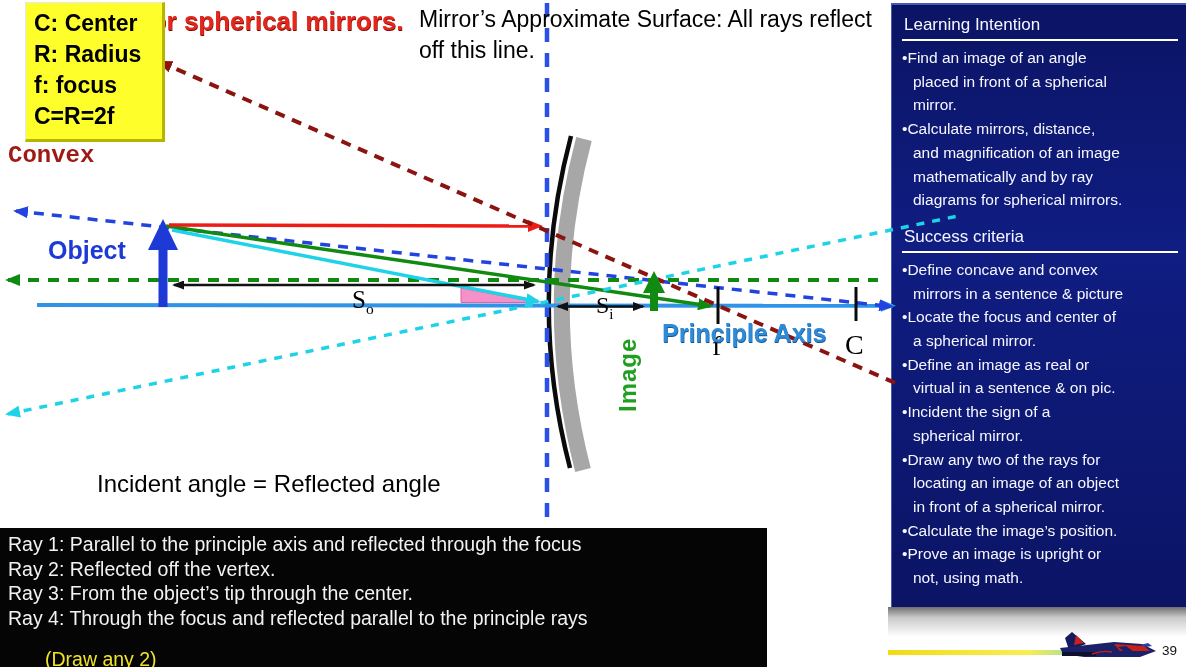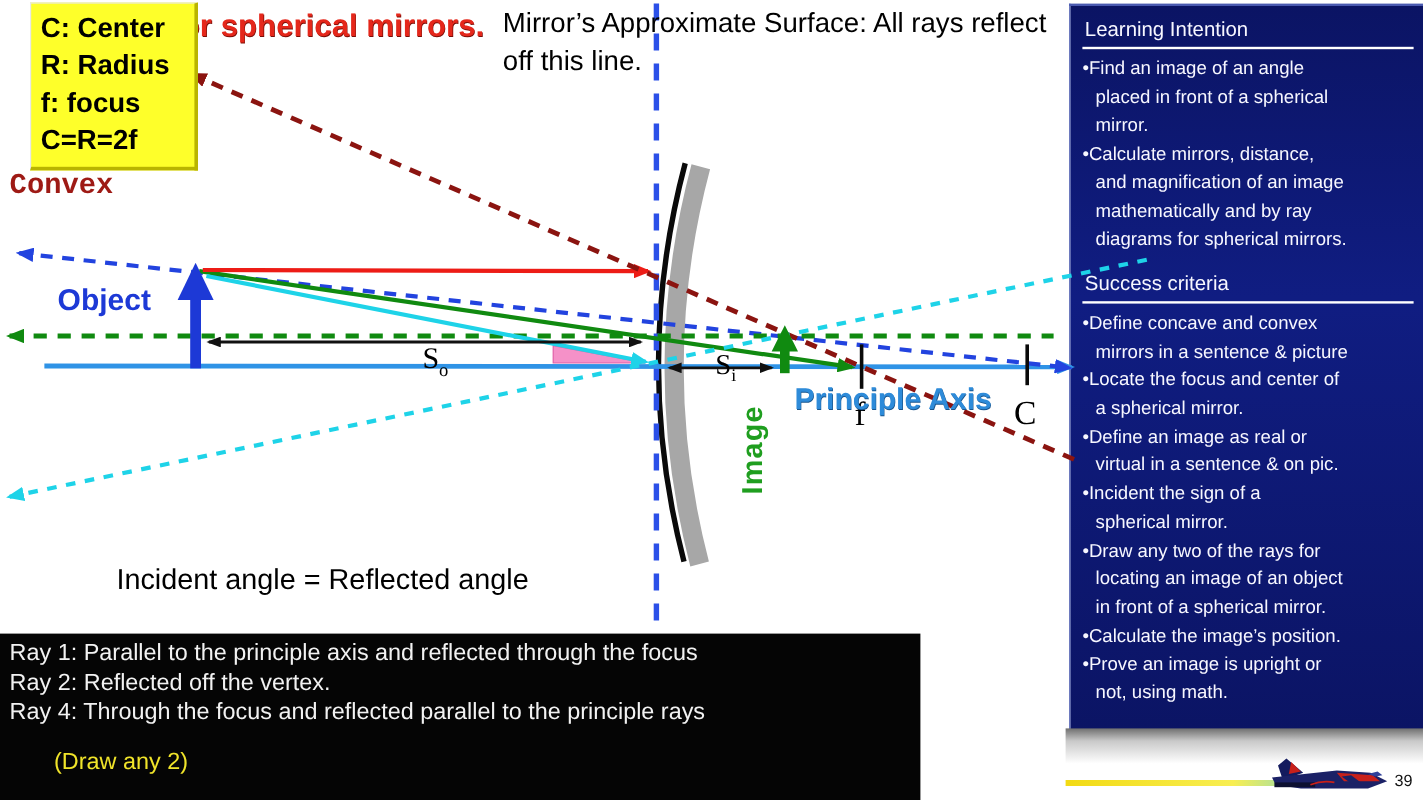--- a/index.html
+++ b/index.html
@@ -123,20 +123,21 @@
     <rect x="6" y="25" width="34" height="4" fill="#0d1030"></rect>
     <polygon points="84,18 92,16 96,19 90,20" fill="#30409a"></polygon>
     <path d="M36,27 q10,-4 20,-2" stroke="#c8201a" stroke-width="1.4" fill="none"></path>
   </svg>
 </div>
 <div class="abs page-num">39</div>
 
 <div class="abs bottom-bar">
   <div class="ray-line">Ray 1: Parallel to the principle axis and reflected through the focus</div>
   <div class="ray-line">Ray 2: Reflected off the vertex.</div>
+  <div class="ray-line">Ray 3: From the object’s tip through the center.</div>
   <div class="ray-line">Ray 4: Through the focus and reflected parallel to the principle rays</div>
   <div class="draw-note">(Draw any 2)</div>
 </div>
 
 <svg class="abs diagram" width="1186" height="667" viewBox="0 0 1186 667">
   <defs>
     <marker id="m-axis" markerUnits="userSpaceOnUse" markerWidth="15" markerHeight="12" viewBox="0 0 15 12" refX="12" refY="6" orient="auto-start-reverse">
         <path d="M0,0 L15,6 L0,12 Z" style="fill:var(--axis-blue)"></path>
       </marker>
     <marker id="m-blue" markerUnits="userSpaceOnUse" markerWidth="15" markerHeight="12" viewBox="0 0 15 12" refX="12" refY="6" orient="auto-start-reverse">

